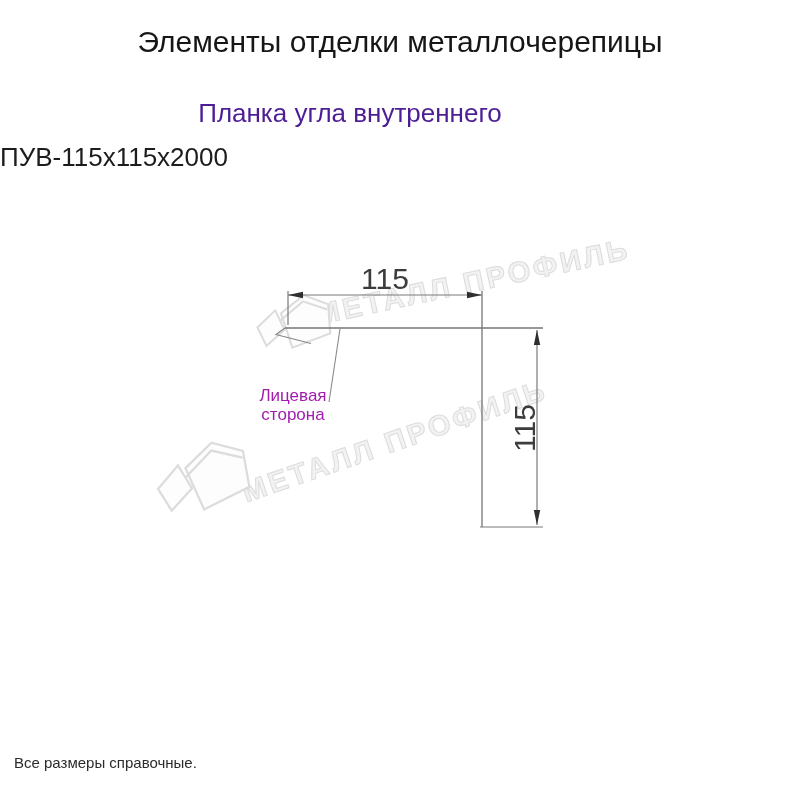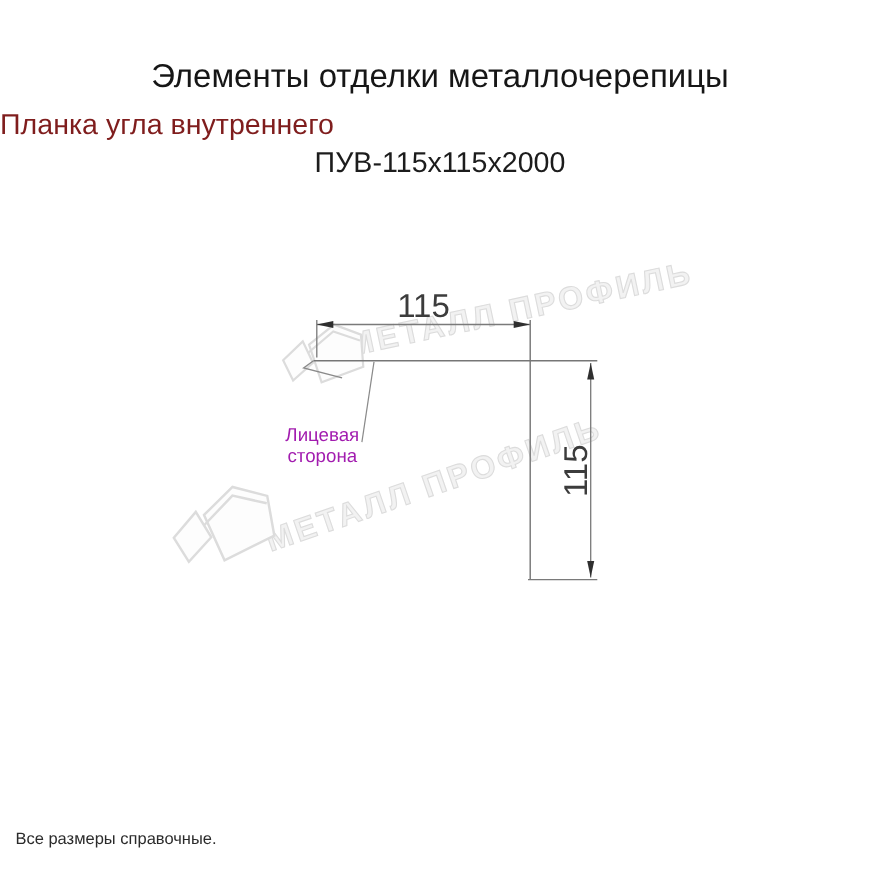--- a/index.html
+++ b/index.html
@@ -13,31 +13,30 @@
     position: relative;
   }
   .abs { position: absolute; }
 
   .page-title {
     top: 22px; left: 0; width: 800px;
     text-align: center;
     font-size: 30px; line-height: 40px;
     color: #161616;
     letter-spacing: 0px;
-    margin-top: 28px;
   }
   .subtitle-1 {
     top: 96px; left: 0; width: 700px;
-    text-align: left;
+    text-align: center;
     font-size: 26px; line-height: 34px;
-    color: #7f1d1d;
+    color: #4c1d95;
   }
   .subtitle-2 {
-    top: 130px; left: 0; width: 800px;
-    text-align: center;
+    top: 140px; left: 0; width: 800px;
+    text-align: left;
     font-size: 26px; line-height: 34px;
     color: #1c1c1c;
   }
 
   
   .wm-text {
     font-size: 29px;
     font-weight: 700;
     letter-spacing: 3px;
     white-space: nowrap;

